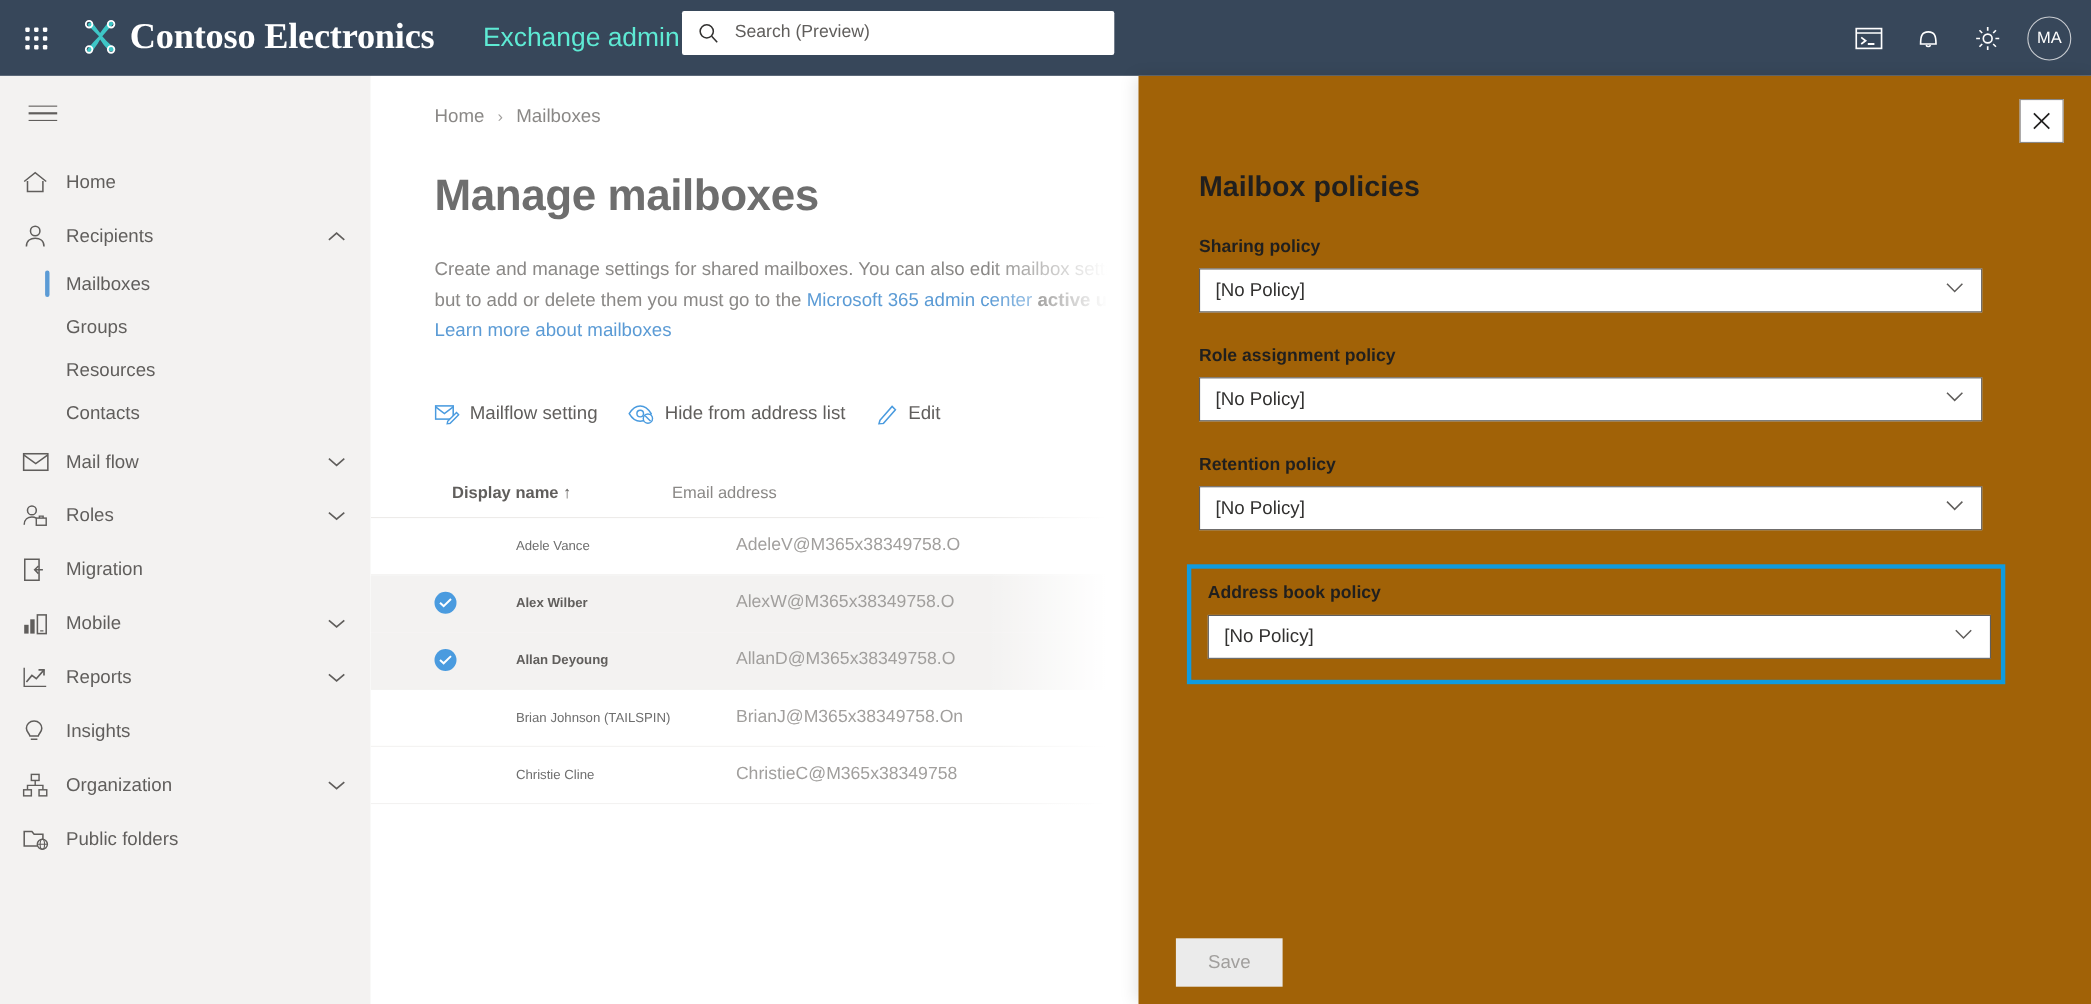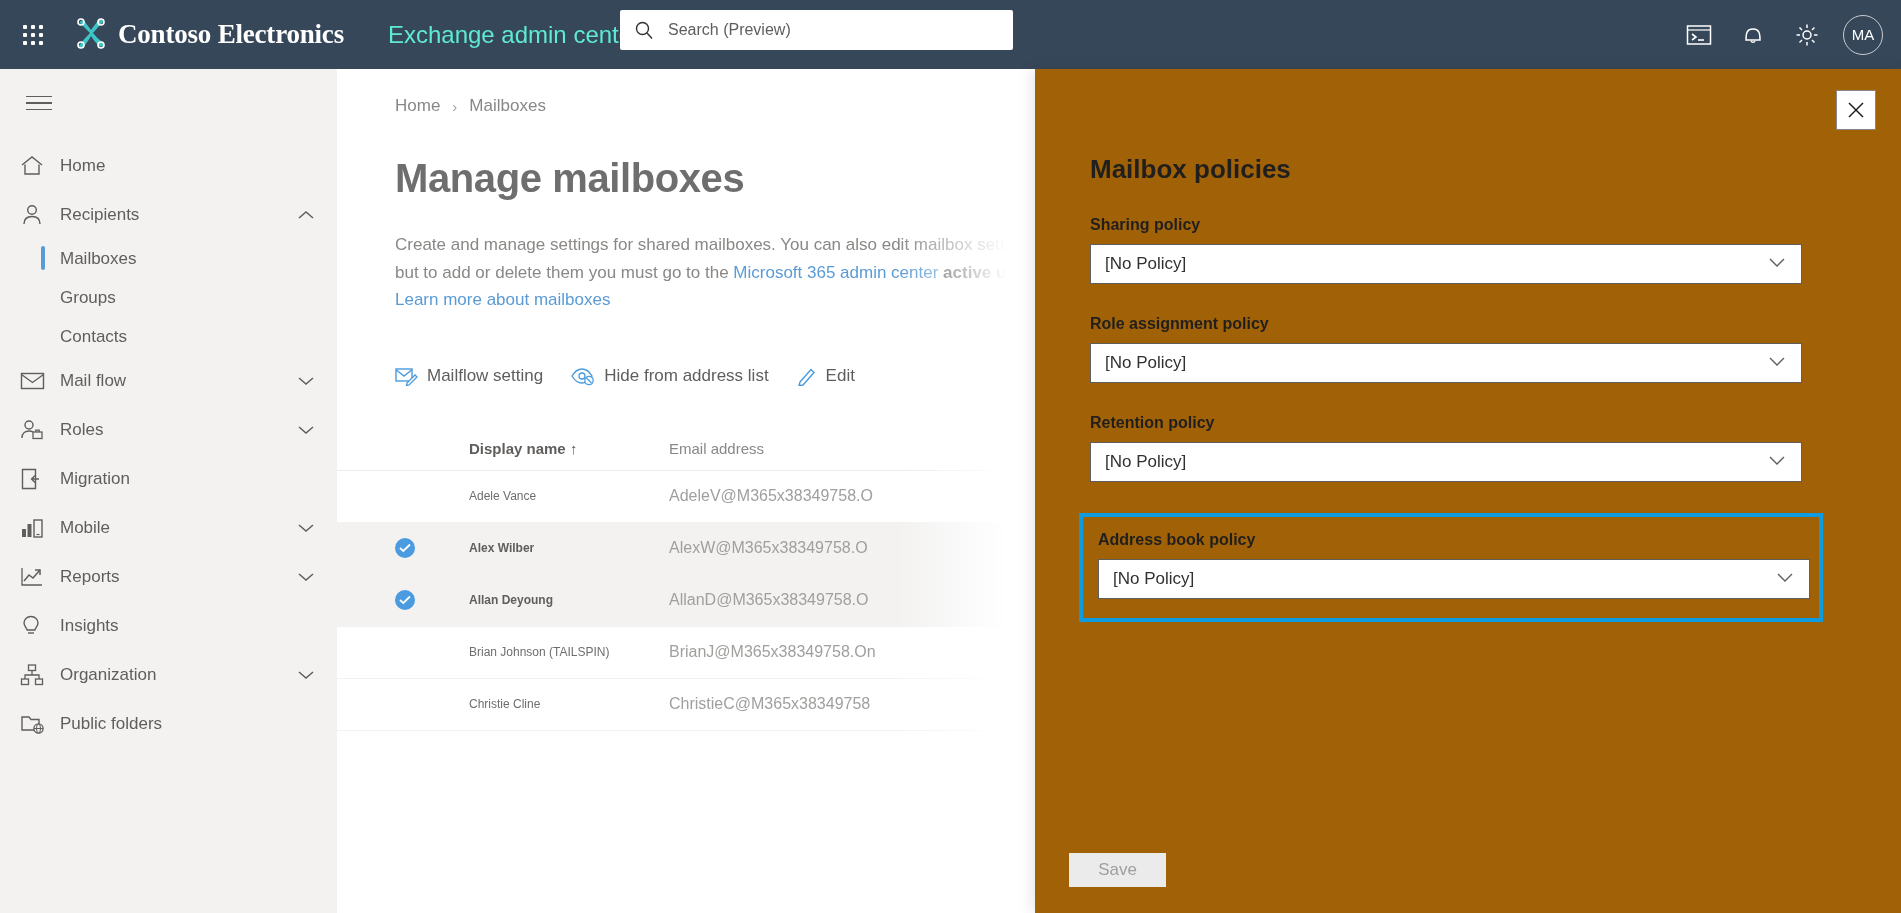--- a/index.html
+++ b/index.html
@@ -26,21 +26,21 @@
     grid-template-rows: repeat(3, 1fr);
     gap: 4px;
     padding: 5px;
     cursor: pointer;
   }
   .waffle span { width: 4px; height: 4px; background: #ffffff; border-radius: 1px; }
 
   .brand { display: flex; align-items: center; gap: 10px; margin-left: 12px; }
   .brand-logo { width: 34px; height: 34px; }
   .brand-name {
-    font-size: 27px; font-weight: bold; letter-spacing: -0.2px;
+    font-size: 33px; font-weight: bold; letter-spacing: -0.2px;
     font-family: "Liberation Serif", serif;
     color: #ffffff; white-space: nowrap;
   }
   .app-title {
     font-size: 24px; margin-left: 44px; color: #5eead4;
     white-space: nowrap;
   }
 
   .searchwrap {
     position: absolute; left: 620px; top: 10px;
@@ -142,21 +142,21 @@
   }
   .tb-btn {
     display: flex; align-items: center; gap: 9px;
     font-size: 17px; color: #605e5c; cursor: pointer; white-space: nowrap;
   }
   .tb-btn svg { flex: 0 0 auto; }
 
   .tbl { margin: 34px 0 0 0; width: 820px; }
   .tbl-head {
     display: flex; align-items: center; height: 44px;
-    padding-left: 58px; border-bottom: 1px solid #edebe9;
+    border-bottom: 1px solid #edebe9;
   }
   .col-check { width: 74px; flex: 0 0 74px; display: flex; align-items: center; }
   .col-name  { width: 200px; flex: 0 0 200px; }
   .col-mail  { flex: 1; }
   .th { font-size: 15px; color: #8a8886; }
   .th.sorted { font-weight: bold; color: #605e5c; }
   .tbl-row {
     display: flex; align-items: center; height: 52px;
     padding-left: 58px; border-bottom: 1px solid #f3f2f1;
     cursor: pointer;
@@ -211,21 +211,21 @@
   .field.highlighted {
     border: 4px solid #0f9bdf;
     padding: 14px 15px 19px 15px;
     margin-left: 44px;
     width: 744px;
   }
   .field.highlighted .select-box { width: 712px; }
 
   .save-btn {
     position: absolute; left: 1069px; top: 853px;
-    width: 97px; height: 34px;
+    width: 97px; height: 44px;
     background: #ebebeb; border: 0;
     font-size: 17px; color: #a19f9d;
     font-family: "Liberation Sans", sans-serif;
     cursor: default;
     text-align: center;
   }
 </style>
 </head>
 <body>
 
@@ -330,20 +330,23 @@
     </div>
 
     <div class="nav-sub active">
       <span class="selbar"></span>
       <span class="nav-label">Mailboxes</span>
     </div>
     <div class="nav-sub">
       <span class="nav-label">Groups</span>
     </div>
     <div class="nav-sub">
+      <span class="nav-label">Resources</span>
+    </div>
+    <div class="nav-sub">
       <span class="nav-label">Contacts</span>
     </div>
 
     <div class="nav-item">
       <span class="nav-ico">
         <svg width="25" height="20" viewBox="0 0 25 20">
             <rect x="1.5" y="2.5" width="22" height="15" fill="none" stroke="#605e5c" stroke-width="1.4"></rect>
             <polyline points="1.5,3.5 12.5,11.5 23.5,3.5" fill="none" stroke="#605e5c" stroke-width="1.4"></polyline>
           </svg>
       </span>

